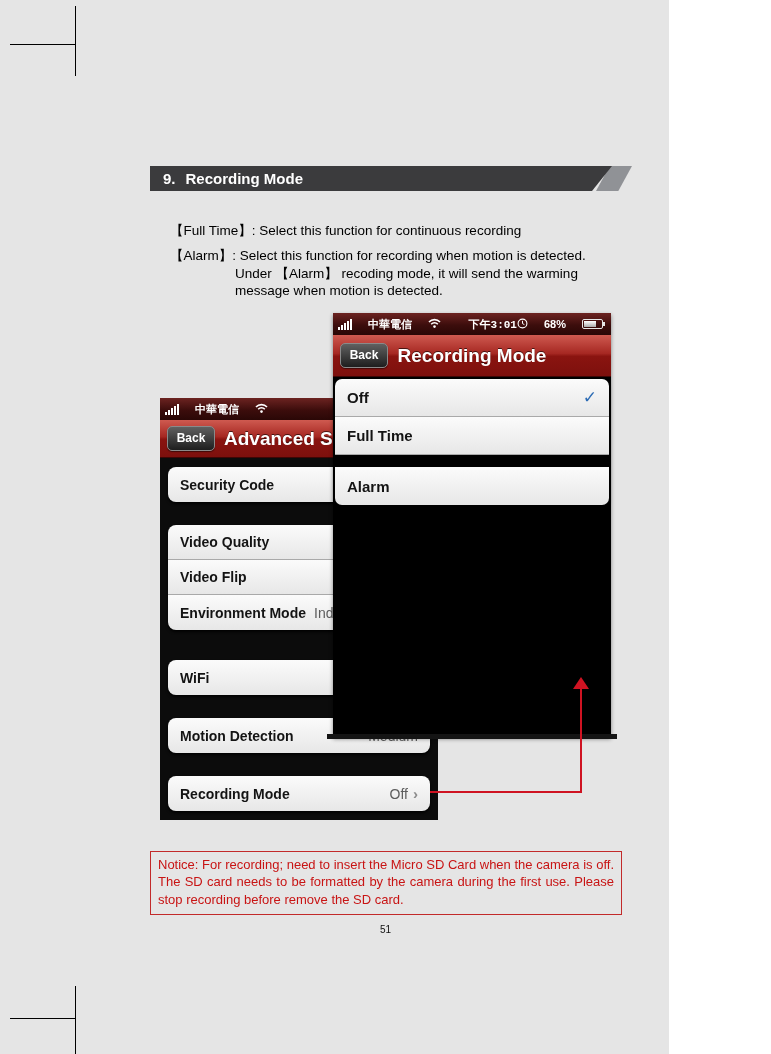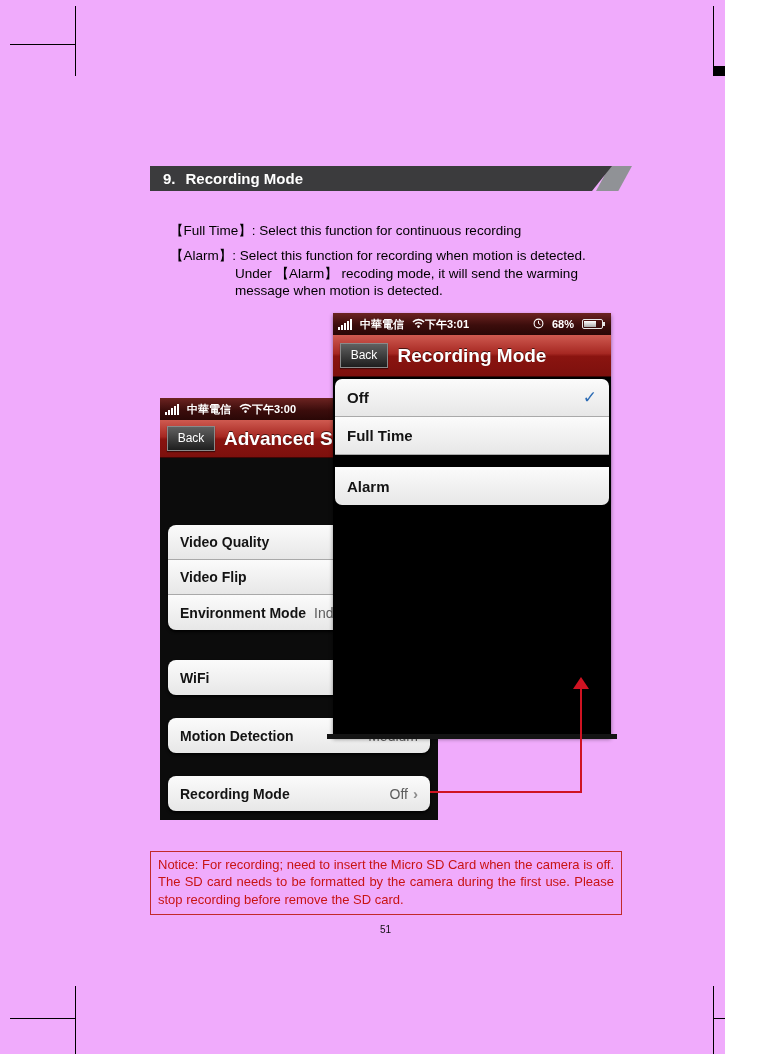--- a/index.html
+++ b/index.html
@@ -1,18 +1,18 @@
 <!DOCTYPE html>
 <html><head>
 <meta charset="utf-8">
 <style>
   * { margin:0; padding:0; box-sizing:border-box; }
   html,body { background:#ffffff; }
   .page {
-    position:relative; width:725px; height:1054px; background:#f0abfc;
+    position:relative; width:669px; height:1054px; background:#e5e5e5;
     font-family:"Liberation Sans","DejaVu Sans",sans-serif; overflow:hidden;
   }
   .mark { position:absolute; background:#000; }
 
   
   .banner-accent {
     position:absolute; left:596px; top:166px; width:36px; height:25px;
     background:#909296; clip-path:polygon(38% 0,100% 0,62% 100%,0 100%);
   }
   .banner {
@@ -27,42 +27,42 @@
   
   .phone { position:absolute; background:#000; }
   .front { left:333px; top:313px; width:278px; height:424px; z-index:3; box-shadow:0 2px 4px rgba(0,0,0,.45); }
   .back  { left:160px; top:398px; width:278px; height:422px; z-index:1; overflow:hidden; background:#0c0c0c; }
 
   .statusbar {
     height:22px; background:linear-gradient(#6c2321,#3c0d0c 55%,#2a0706);
     display:flex; align-items:center; padding:0 5px;
     color:#fff; font-size:11px; font-weight:bold;
   }
-  .sb-left, .sb-right { display:flex; align-items:center; gap:8px; }
-  .sb-center { flex:1; text-align:left; }
+  .sb-left, .sb-right { display:flex; align-items:center; gap:16px; }
+  .sb-center { flex:1; text-align:right;font-family:Liberation Mono, monospace; }
   .signal { display:inline-flex; align-items:flex-end; gap:1px; height:11px; }
   .signal i { width:2px; background:#fff; display:block; }
   .signal i:nth-child(1){height:3px;} .signal i:nth-child(2){height:5px;}
   .signal i:nth-child(3){height:7px;} .signal i:nth-child(4){height:9px;}
   .signal i:nth-child(5){height:11px;}
   .battery { position:relative; width:21px; height:10px; border:1px solid #e6e6e6; border-radius:2px; display:inline-block; margin-right:3px; }
   .battery .fill { position:absolute; left:1px; top:1px; bottom:1px; width:64%; background:linear-gradient(#fff,#aaa); }
   .battery .tip { position:absolute; right:-3px; top:2px; width:2px; height:4px; background:#e6e6e6; }
 
   .navbar {
     position:relative;
     background:linear-gradient(180deg,#cf5a50 0%,#a62822 45%,#8a1410 52%,#7d100d 100%);
     border-bottom:1px solid #3f0605;
   }
   .front .navbar { height:42px; }
   .back  .navbar { height:38px; }
   .back-btn {
     position:absolute; left:7px; top:8px; width:48px; height:25px;
-    background:linear-gradient(#606060,#1e1e1e); border:1px solid #8a8a8a; border-radius:0;
-    color:#fff; font-size:12px; font-weight:normal; text-align:center; line-height:23px;
+    background:linear-gradient(#606060,#1e1e1e); border:1px solid #8a8a8a; border-radius:5px;
+    color:#fff; font-size:12px; font-weight:bold; text-align:center; line-height:23px;
     box-shadow:0 1px 1px rgba(0,0,0,.5);
   }
   .back .back-btn { top:6px; }
   .nav-title {
     text-align:center; color:#fff; font-weight:bold; font-size:19px;
     text-shadow:0 -1px 0 rgba(0,0,0,.6); line-height:42px;
   }
   .back .nav-title { position:absolute; left:64px; top:0; line-height:38px; text-align:left; white-space:nowrap; }
 
   .front-list { margin:2px 2px 0; border-radius:7px; overflow:hidden; box-shadow:0 2px 3px rgba(0,0,0,.8); }
@@ -145,20 +145,25 @@
             </svg></span>
       </span>
       <span class="sb-center">下午3:00</span>
       <span class="sb-right"></span>
     </div>
     <div class="navbar">
       <div class="back-btn">Back</div>
       <div class="nav-title">Advanced Se</div>
     </div>
 
+    <div class="bgroup" style="top:69px">
+      <div class="brow">
+        <span>Security Code</span>
+      </div>
+    </div>
 
     <div class="bgroup" style="top:127px">
       <div class="brow">
         <span>Video Quality</span>
       </div>
       <div class="brow">
         <span>Video Flip</span>
       </div>
       <div class="brow">
         <span>Environment Mode</span>

